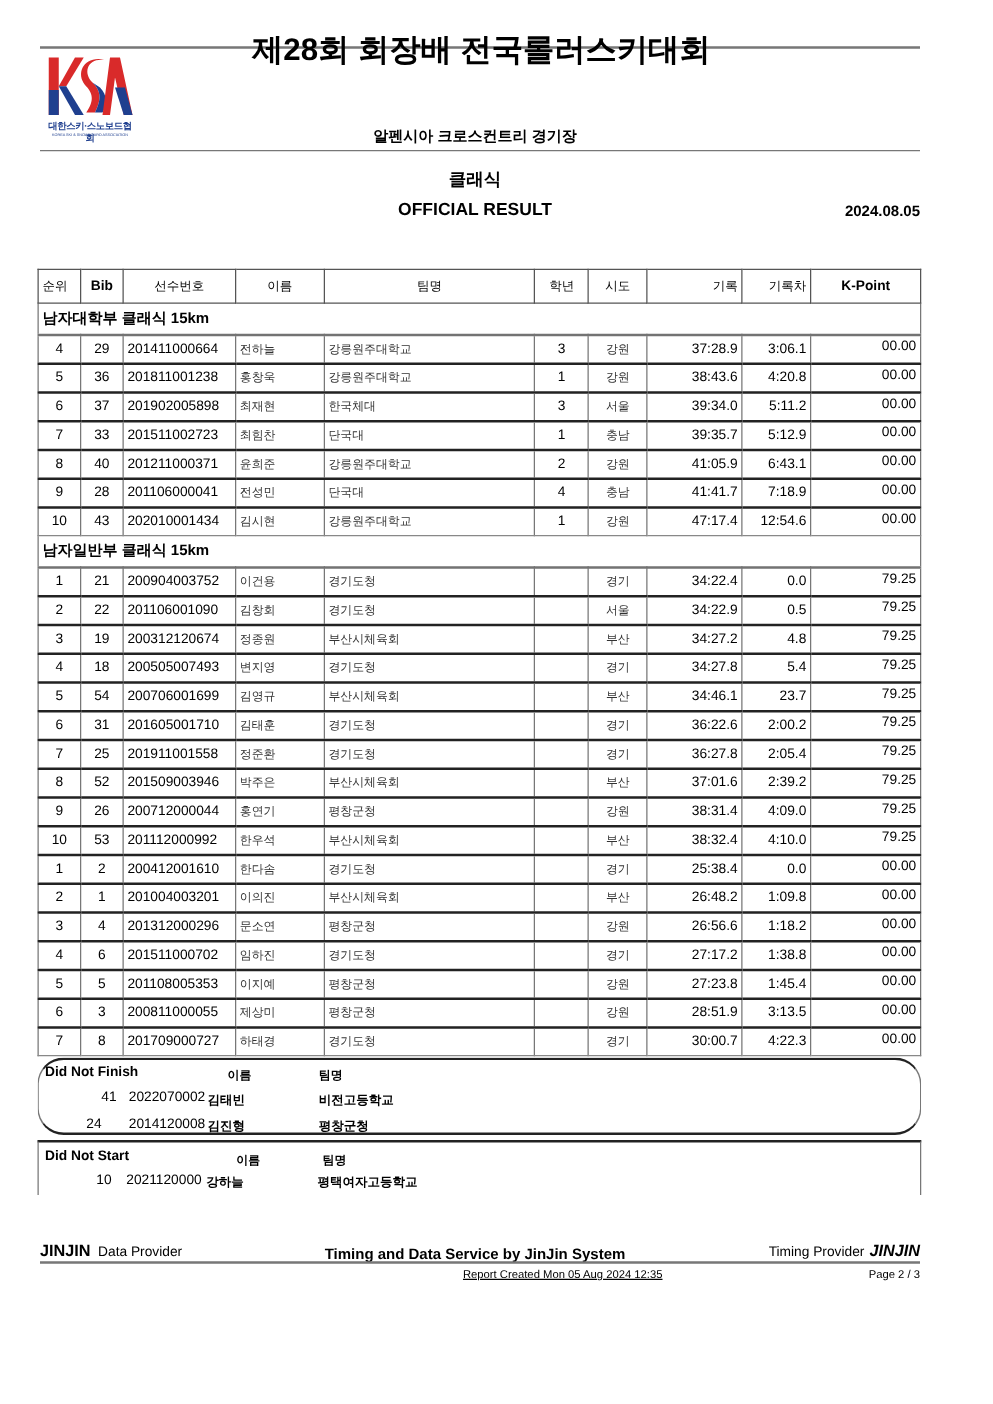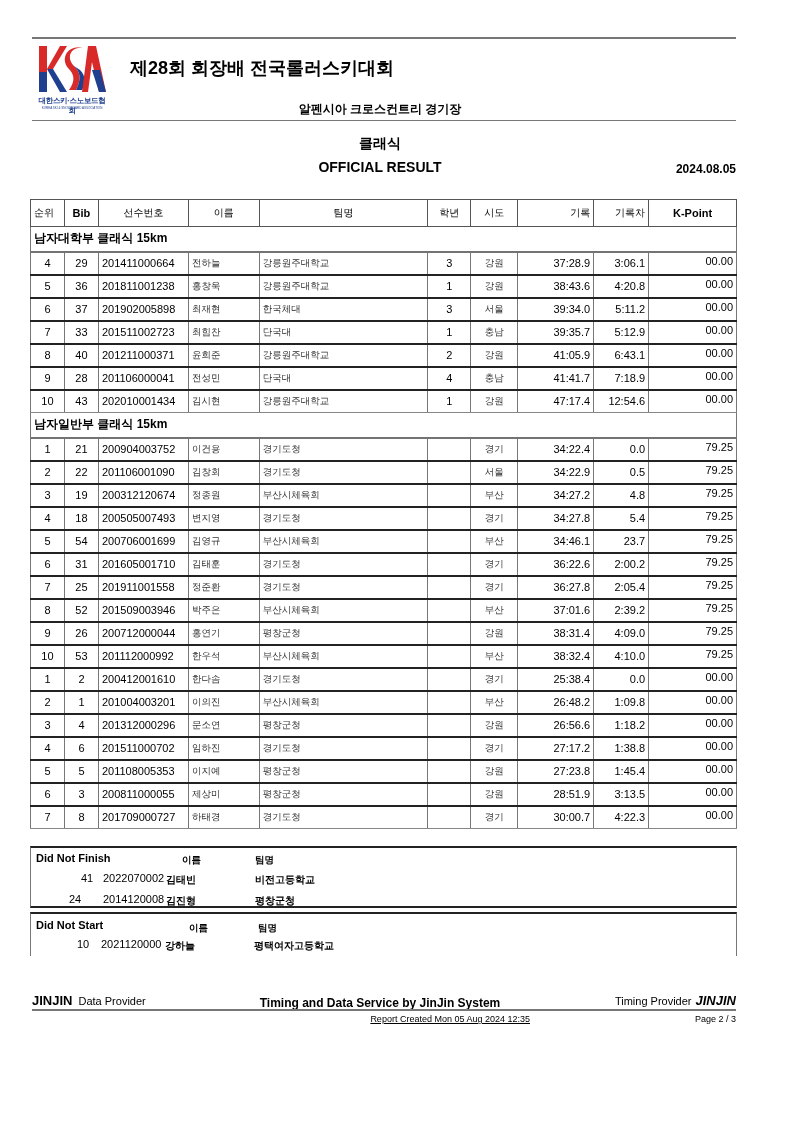--- a/index.html
+++ b/index.html
@@ -5,40 +5,40 @@
   * { box-sizing: border-box; margin: 0; padding: 0; }
   html, body { width: 794px; height: 1123px; background: #fff; overflow: hidden; }
   body { position: relative; font-family: "Liberation Sans", "DejaVu Sans", sans-serif; color: #000; }
 
   .hr-top { position: absolute; left: 32px; top: 37px; width: 704px; height: 2px; background: #777; }
   .logo { position: absolute; left: 36px; top: 44px; width: 72px; height: 70px; }
   .logo svg { display: block; }
   .logo-text { position: absolute; left: 0; top: 52px; width: 72px; font-size: 7.5px; color: #1f3f8f; text-align: center; letter-spacing: -0.3px; font-weight: bold; }
   .logo-sub { position: absolute; left: 0; top: 62px; width: 72px; font-size: 3px; color: #1f3f8f; text-align: center; }
 
-  .title { position: absolute; left: 130px; top: 56px; width: 510px; text-align: left; font-size: 18px; font-weight: bold; letter-spacing: 0px; }
+  .title { position: absolute; left: 130px; top: 23px; width: 510px; text-align: center; font-size: 25px; font-weight: bold; letter-spacing: 0px; }
   .venue { position: absolute; left: 200px; top: 101px; width: 360px; text-align: center; font-size: 12px; font-weight: bold; }
   .hr-venue { position: absolute; left: 32px; top: 120px; width: 704px; height: 1px; background: #777; }
   .discipline { position: absolute; left: 300px; top: 135px; width: 160px; text-align: center; font-size: 14px; font-weight: bold; }
   .official { position: absolute; left: 280px; top: 159px; width: 200px; text-align: center; font-size: 14px; font-weight: bold; }
   .date { position: absolute; left: 636px; top: 162px; width: 100px; text-align: right; font-size: 12px; font-weight: bold; }
 
-  .results { position: absolute; left: 30px; top: 199px; width: 707px; border-collapse: collapse; font-size: 11px; }
+  .results { position: absolute; left: 30px; top: 215px; width: 707px; border-collapse: collapse; font-size: 11px; }
   .results td, .results th { border: 1px solid #777; height: 23px; padding: 0 3px; white-space: nowrap; }
   .results th { font-weight: normal; font-size: 10px; height: 27px; border: 1.5px solid #555; }
   .results th.bold { font-weight: bold; font-size: 11px; }
   .results tr.row td { border-top: 2px solid #222; border-bottom: 1px solid #888; }
   .results td.sec { font-weight: bold; font-size: 12px; border-left: 1px solid #777; border-right: 1px solid #777; border-bottom: 2px solid #737373; border-top: none; padding-left: 3px; height: 25px; }
   .c { text-align: center; }
   .r { text-align: right; }
   .l { text-align: left; }
   .ko { font-size: 9.5px; color: #333; }
   .kp { vertical-align: top; padding-top: 2px !important; margin-top: 36px; }
 
-  .dnf-box { position: absolute; left: 30px; top: 846px; width: 707px; height: 62px; border-left: 1px solid #777; border-right: 1px solid #777; border-bottom: 2px solid #222; border-top: 2px solid #222; }
+  .dnf-box { position: absolute; left: 30px; top: 846px; width: 707px; height: 62px; border-left: 1px solid #777; border-right: 1px solid #777; border-bottom: 2px solid #222; border-top: 2px solid #222; border-radius: 21px; }
   .dns-box { position: absolute; left: 30px; top: 912px; width: 707px; height: 44px; border-left: 1px solid #777; border-right: 1px solid #777; border-top: 2px solid #222; }
   .blabel { position: absolute; font-size: 11px; font-weight: bold; }
   .bhead { position: absolute; font-size: 9.5px; font-weight: bold; }
   .bcell { position: absolute; font-size: 11px; }
   .bname { position: absolute; font-size: 10px; font-weight: bold; }
 
   .footer-left { position: absolute; left: 32px; top: 993px; font-size: 11px; }
   .footer-left b { font-size: 13px; font-weight: bold; margin-right: 6px; }
   .footer-center { position: absolute; left: 230px; top: 996px; width: 300px; text-align: center; font-size: 12px; font-weight: bold; }
   .footer-right { position: absolute; left: 560px; top: 993px; width: 176px; text-align: right; font-size: 11px; }

